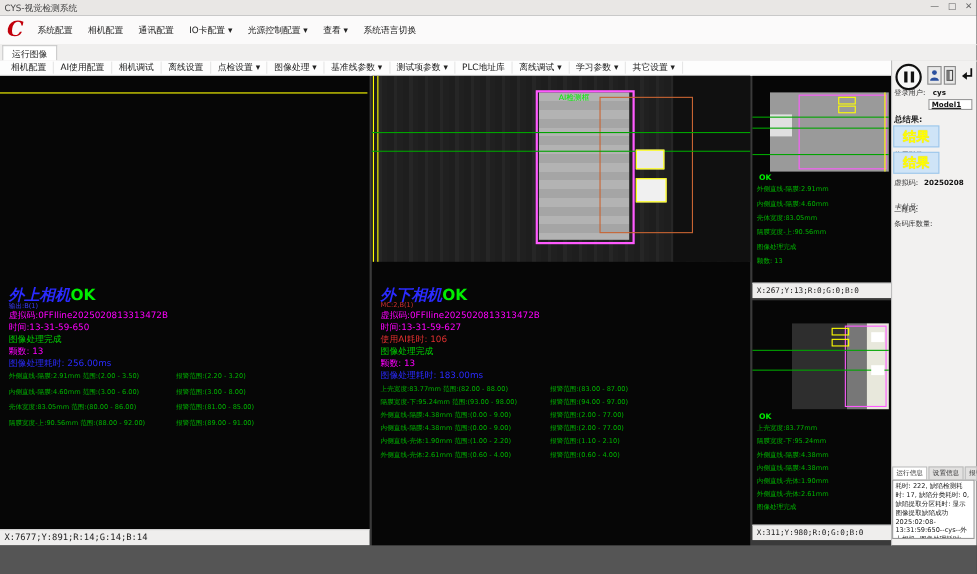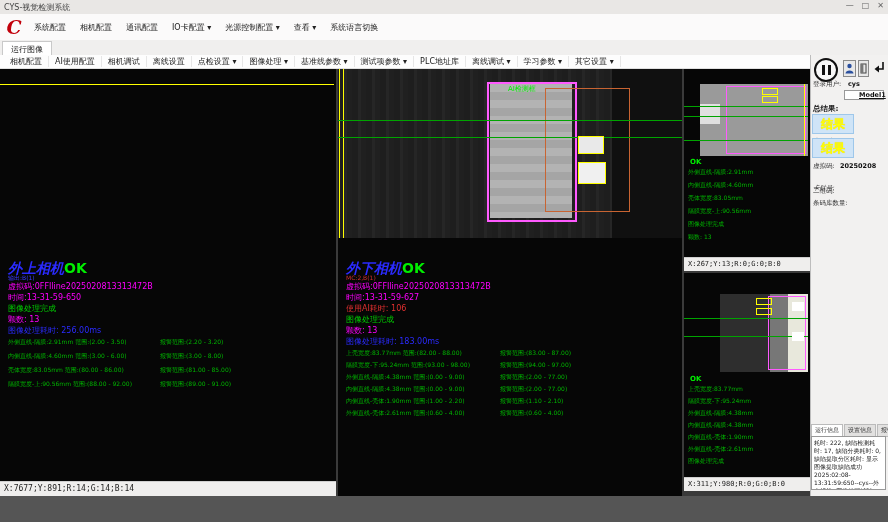--- a/index.html
+++ b/index.html
@@ -234,21 +234,21 @@
   <div class="abs" style="left:871px;top:60px;width:15px;height:16px;">
     <svg width="15" height="16" viewBox="0 0 15 16">
         <path d="M12 2 L12 9 L5 9" fill="none" stroke="#111" stroke-width="1.6"></path>
         <path d="M8 5.5 L3.5 9 L8 12.5 Z" fill="#111"></path>
       </svg>
   </div>
 
   <div class="abs slabel" style="left:813px;top:80px;">登录用户:</div>
   <div class="abs svalue" style="left:848px;top:80px;">cys</div>
   <div class="abs slabel" style="left:813px;top:92px;margin-top:45px;">使用型号:</div>
-  <div class="abs" style="left:844px;top:90px;width:40px;height:10px;background:#fff;border:1px solid #999;box-sizing:border-box;font-size:6.5px;font-weight:bold;color:#111;padding-left:14px;text-decoration:underline;">Model1</div>
+  <div class="abs" style="left:844px;top:90px;width:40px;height:10px;background:#fff;border:1px solid #999;box-sizing:border-box;font-size:6.5px;font-weight:bold;color:#111;padding-left:2px;text-decoration:underline;">Model1</div>
   <div class="abs" style="left:813px;top:104px;font-size:7.5px;font-weight:bold;color:#222;">总结果:</div>
   <div class="abs resultbox" style="top:114px;">
     <span class="resulttext">结果</span>
   </div>
   <div class="abs resultbox" style="top:138px;">
     <span class="resulttext">结果</span>
   </div>
   <div class="abs slabel" style="left:813px;top:162px;">虚拟码:</div>
   <div class="abs svalue" style="left:840px;top:162px;">20250208</div>
   <div class="abs slabel" style="left:813px;top:184px;font-style:italic;">卡针号:</div>

